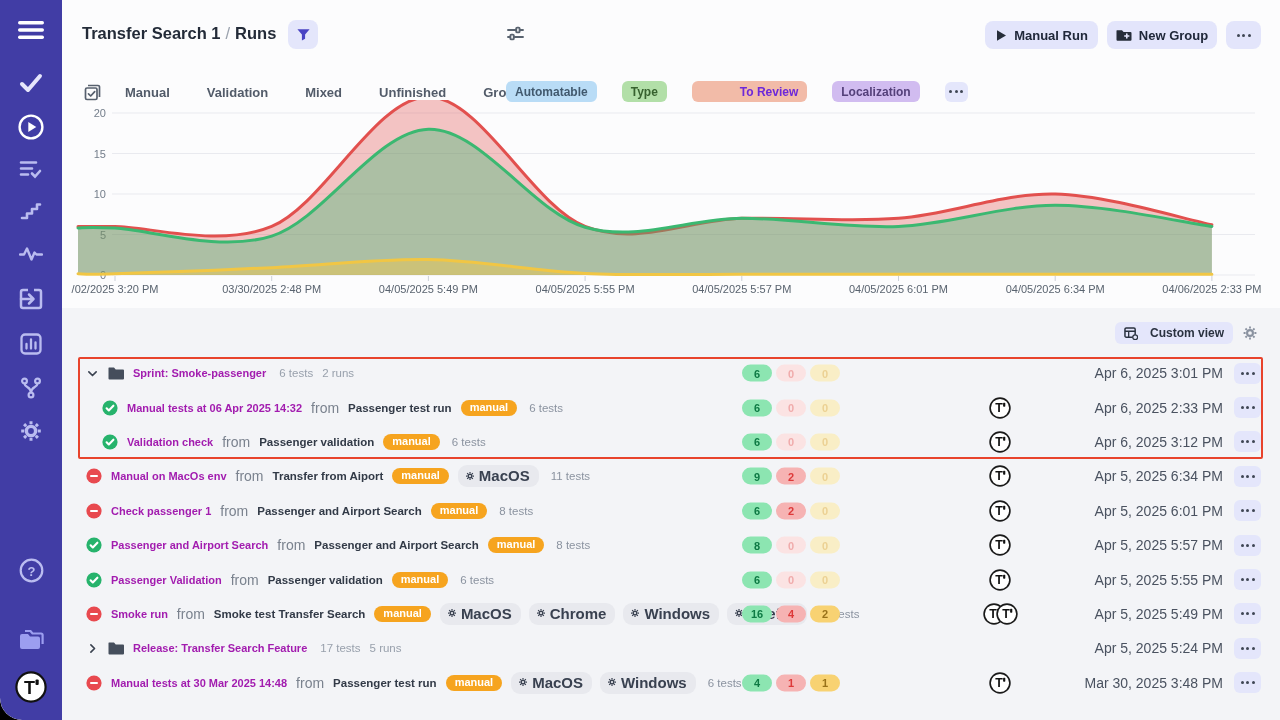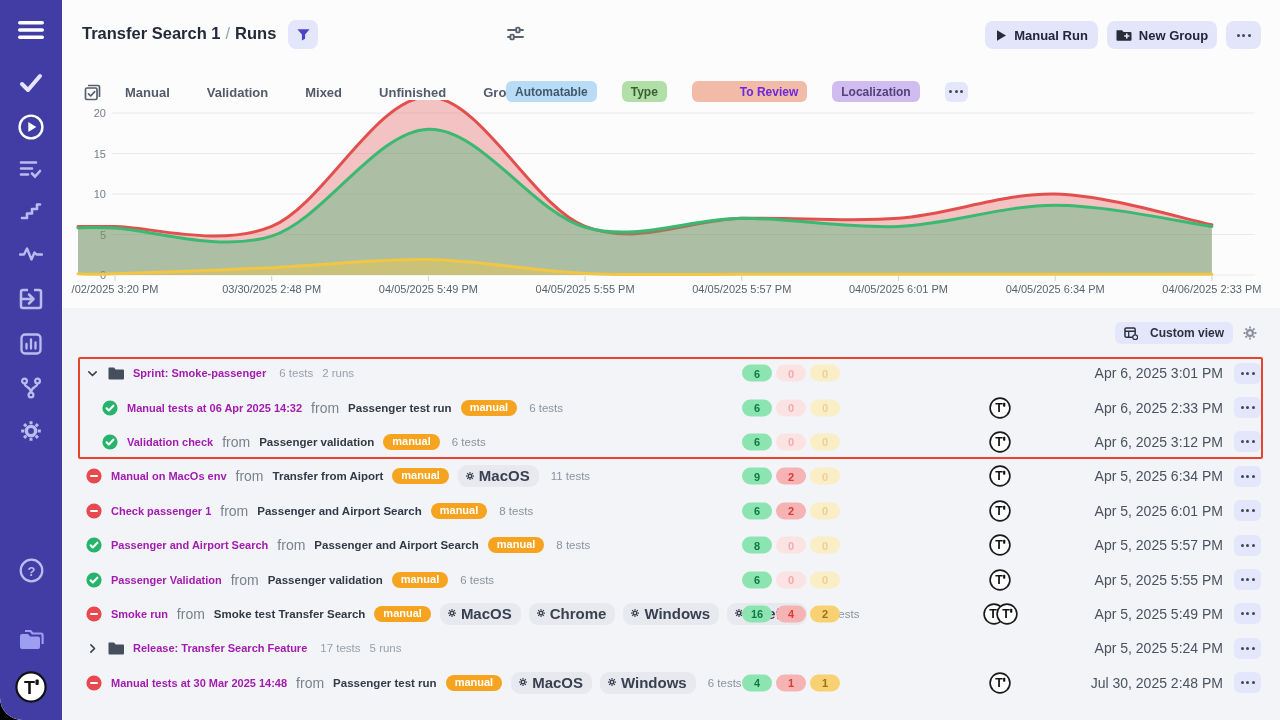--- a/index.html
+++ b/index.html
@@ -744,21 +744,21 @@
           <span class="cpill cp-fail on">1</span>
           <span class="cpill cp-skip on">1</span>
         </span>
     <span class="avs">
           <svg class="av" width="22" height="22" viewBox="0 0 32 32">
             <circle cx="16" cy="16" r="14.4" fill="#fff" stroke="#1a1a1a" stroke-width="2.4"></circle>
             <text x="14.5" y="22.5" text-anchor="middle" font-size="18" font-weight="bold" fill="#111" font-family="Liberation Sans, sans-serif">T</text>
             <rect x="20.5" y="8.5" width="3.2" height="5.5" rx="1" fill="#111"></rect>
           </svg>
         </span>
-    <span class="r-date">Jul 30, 2025 2:48 PM</span>
+    <span class="r-date">Mar 30, 2025 3:48 PM</span>
     <span class="more-sm">
           <span class="dots">
             <i></i>
             <i></i>
             <i></i>
           </span>
         </span>
   </div>
     </div>
   <div class="hl-box"></div>

